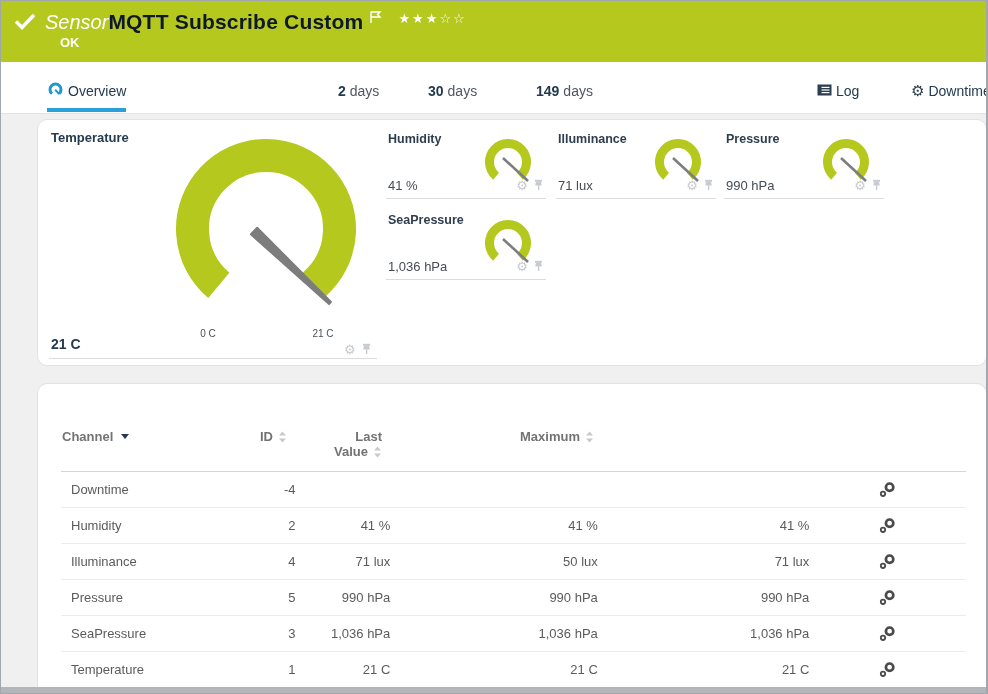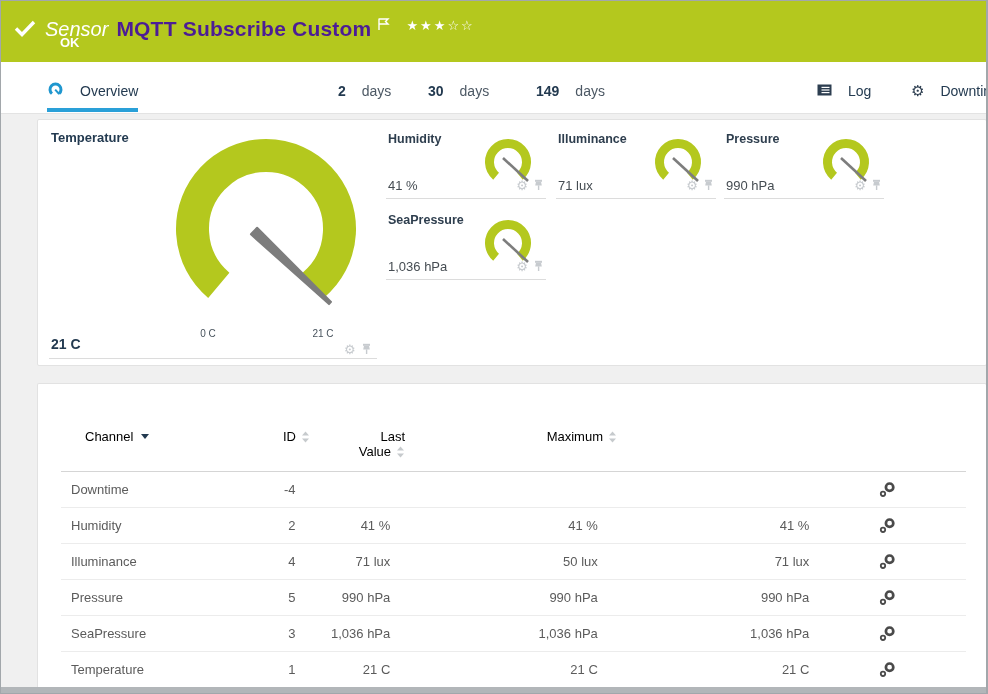--- a/index.html
+++ b/index.html
@@ -1,59 +1,59 @@
 <!DOCTYPE html>
 <html><head>
 <meta charset="utf-8">
 <style>
   html,body{margin:0;padding:0;background:#e8e8e8;}
   .window{position:relative;width:988px;height:694px;box-sizing:border-box;
     border:1px solid #a2a7ab;border-right-width:2px;background:#f0f0f0;overflow:hidden;
     font-family:"Liberation Sans",sans-serif;}
   
   .topbar{height:61px;background:#b4c81e;position:relative;}
-  .topbar-row{display:flex;align-items:flex-start;padding:16px 0 0 13px;}
+  .topbar-row{display:flex;align-items:flex-start;padding:9px 0 0 13px;}
   .check-icon{margin-top:3px;}
   .sensor-type{font-style:italic;font-size:20px;color:#fff;margin-left:9px;margin-top:1px;}
-  .sensor-title{font-size:21px;font-weight:bold;color:#4c1d95;margin-left:8px;letter-spacing:.2px;}
+  .sensor-title{font-size:21px;font-weight:bold;color:#0f172a;letter-spacing:.2px;}
   .flag-wrap{margin-left:6px;margin-top:0px;}
   .stars{margin-left:16px;margin-top:1px;font-size:13px;color:#fff;letter-spacing:2px;}
   .status-ok{position:absolute;left:59px;top:34px;color:#fff;font-weight:bold;font-size:13px;}
   
   .tabbar{height:51px;background:#fff;border-bottom:1px solid #e3e3e3;position:relative;}
-  .tab{position:absolute;top:12px;height:34px;display:flex;align-items:center;gap:16px;
+  .tab{position:absolute;top:12px;height:34px;display:flex;align-items:center;gap:4px;
     font-size:14px;color:#233a50;cursor:pointer;white-space:nowrap;}
   .tab .tab-num{font-weight:bold;}
   .tab .tab-days{color:#4c5864;}
   .tab.active{border-bottom:4px solid #2aa0d8;box-sizing:content-box;}
   .t0{left:46px;} .t1{left:192px;} .t2{left:337px;} .t3{left:427px;}
   .t4{left:535px;} .t5{left:650px;} .t6{left:816px;} .t7{left:910px;}
   
-  .panel{position:absolute;background:#fff;border:1px solid #e2e2e2;border-radius:2px;}
+  .panel{position:absolute;background:#fff;border:1px solid #e2e2e2;border-radius:10px;}
   .panel-gauges{left:36px;top:118px;width:948px;height:245px;}
   .panel-table{left:36px;top:382px;width:948px;height:312px;border-bottom:none;}
   
   .main-title{position:absolute;left:13px;top:10px;font-size:13px;font-weight:bold;color:#233a50;}
   .main-gauge-svg{position:absolute;left:128px;top:14px;}
   .scale-label{position:absolute;top:208px;width:44px;text-align:center;font-size:10px;color:#47525c;}
   .scale-min{left:148px;} .scale-max{left:263px;}
   .main-value{position:absolute;left:13px;top:216px;font-size:14px;font-weight:bold;color:#233a50;}
   .card-icons{position:absolute;display:flex;align-items:center;gap:5px;}
   .main-card-icons{left:306px;top:221px;}
   .gear-glyph{font-size:13px;color:#c7cbcf;line-height:12px;}
   .main-underline{position:absolute;left:11px;top:238px;width:328px;border-top:1px solid #dcdcdc;}
   
   .mini{position:absolute;width:160px;height:74px;border-bottom:1px solid #dcdcdc;}
   .m0{left:348px;top:4px;} .m1{left:518px;top:4px;} .m2{left:686px;top:4px;} .m3{left:348px;top:85px;}
   .mini-title{position:absolute;left:2px;top:8px;font-size:12.5px;font-weight:bold;color:#2e3e4e;}
   .mini-value{position:absolute;left:2px;top:54px;font-size:13px;color:#454c52;}
   .mini-gauge-svg{position:absolute;left:94px;top:12px;}
   .mini-card-icons{right:2px;bottom:3px;}
   
-  .thead{position:absolute;left:47px;top:45px;display:flex;font-size:13px;font-weight:normal;color:#000000;}
+  .thead{position:absolute;left:24px;top:45px;display:flex;font-size:13px;font-weight:bold;color:#737373;}
   .hc{display:flex;align-items:flex-start;line-height:15px;}
   .hc-name{width:180px;} .hc-id{width:45px;justify-content:flex-end;}
   .hc-last{width:95px;justify-content:flex-end;text-align:right;}
   .hc-min{width:208px;justify-content:flex-end;}
   .hc-max{width:212px;justify-content:flex-end;}
   .sort-svg{margin:2px 0 0 5px;flex:none;}
   .caret-down{width:0;height:0;border-left:4px solid transparent;border-right:4px solid transparent;
     border-top:5px solid #233a50;margin:5px 0 0 8px;}
   .head-line{position:absolute;left:23px;top:87px;width:905px;border-top:1px solid #d5d5d5;}
   .tbody{position:absolute;left:23px;top:88px;width:905px;}

